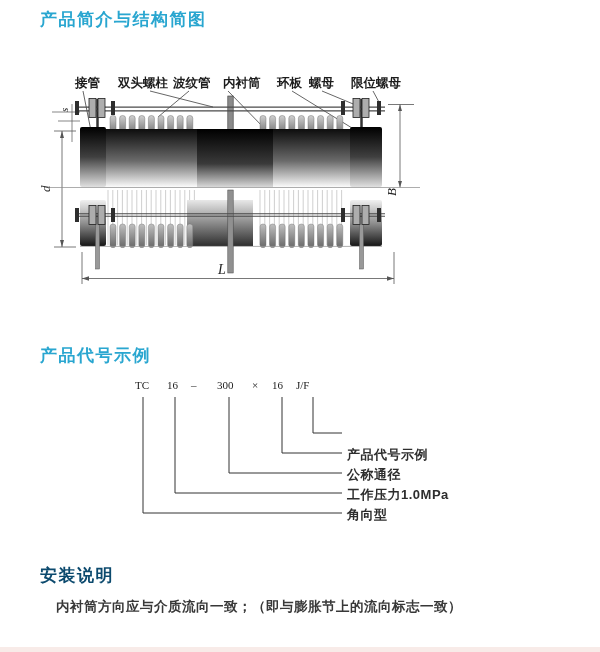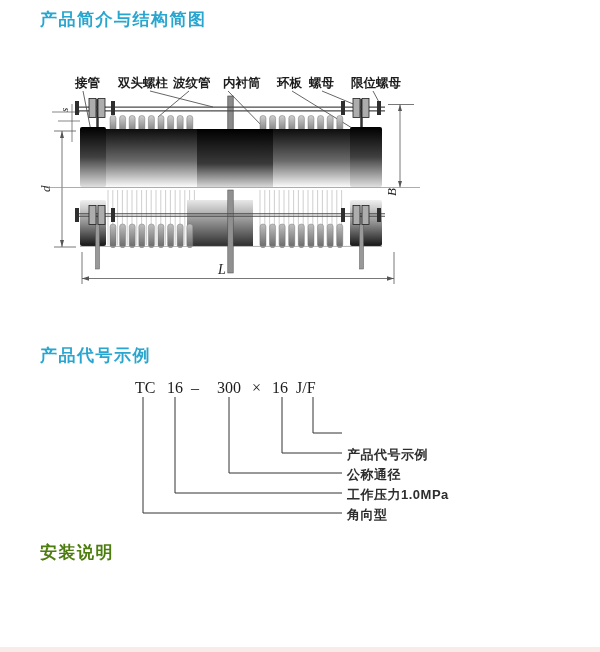--- a/index.html
+++ b/index.html
@@ -1,21 +1,21 @@
 <!DOCTYPE html>
 <html><head>
 <meta charset="utf-8">
 <style>
   html,body{margin:0;padding:0;background:#fff;}
   #page{position:relative;width:574px;height:652px;background:#ffffff;overflow:hidden;
         font-family:"Liberation Sans",sans-serif;padding-left:29px;}
   .heading{position:absolute;margin:0;font-weight:bold;font-size:17px;letter-spacing:1.5px;
            color:#29a6d0;font-family:"Liberation Sans",sans-serif;}
   svg{position:absolute;left:0;}
-  .tok{position:absolute;top:379px;font-family:"Liberation Serif",serif;font-size:16px;color:#1c1c1c;}
+  .tok{position:absolute;top:379px;font-family:"Liberation Serif",serif;font-size:11px;color:#1c1c1c;}
   .callout{position:absolute;left:347px;font-size:13px;font-weight:600;color:#2d2d2d;letter-spacing:.5px;}
   .note{position:absolute;margin:0;font-size:13.5px;font-weight:600;color:#383838;letter-spacing:.5px;}
   .bottom-strip{position:absolute;left:0;top:647px;width:600px;height:5px;background:#f8ebe8;}
   .part-label{font-size:12.5px;font-weight:600;fill:#1c1c1c;font-family:"Liberation Sans",sans-serif;}
   .dim-label{font-family:"Liberation Serif",serif;font-style:italic;fill:#222;}
 </style>
 </head>
 <body>
 
 <div id="page">
@@ -269,17 +269,18 @@
   <span class="tok" style="left:217px">300</span>
   <span class="tok" style="left:252px">×</span>
   <span class="tok" style="left:272px">16</span>
   <span class="tok" style="left:296px">J/F</span>
 
   <span class="callout" style="top:446px">产品代号示例</span>
   <span class="callout" style="top:466px">公称通径</span>
   <span class="callout" style="top:486px">工作压力1.0MPa</span>
   <span class="callout" style="top:506px">角向型</span>
 
-  <h2 class="heading" style="left: 40px; top: 541px; color: #4d7c0f;">安装说明</h2>
-
+  <h2 class="heading" style="left: 40px; top: 564px; color: #0c4a6e;">安装说明</h2>
+
+  <p class="note" style="left:56px;top:598px">内衬筒方向应与介质流向一致；（即与膨胀节上的流向标志一致）</p>
 
   <div class="bottom-strip"></div>
 </div>
 
 </body></html>

